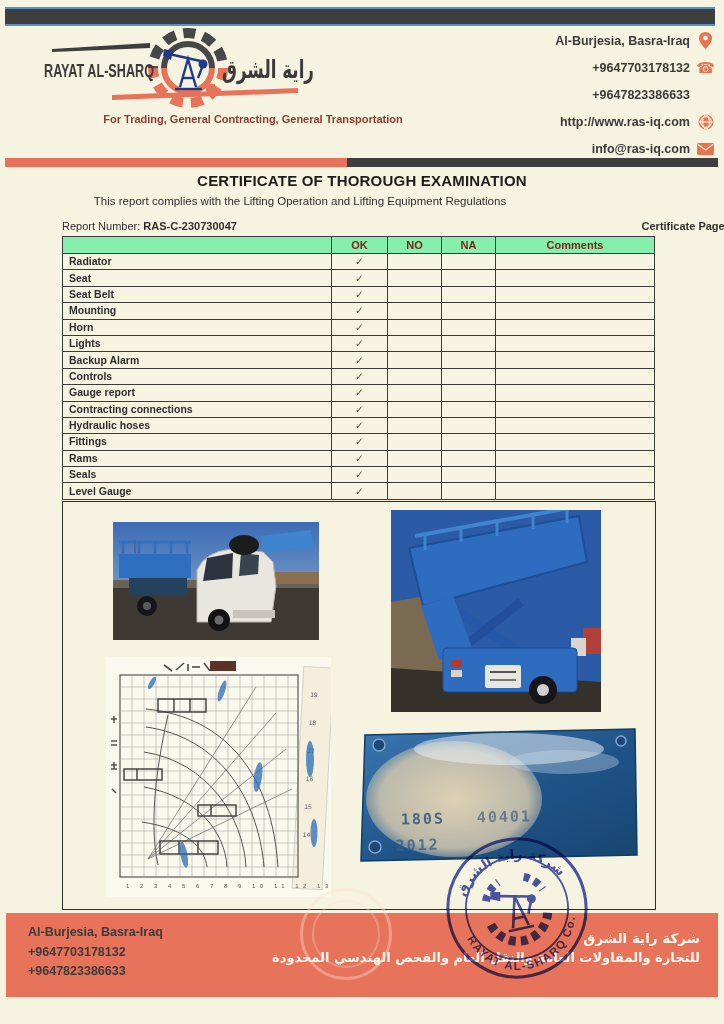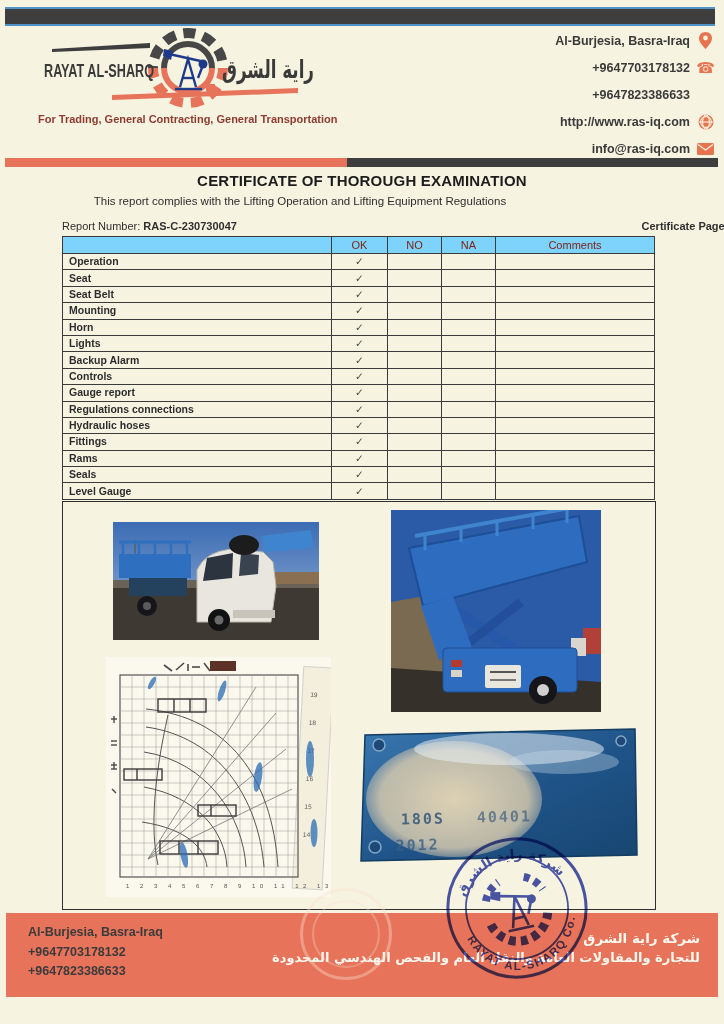--- a/index.html
+++ b/index.html
@@ -3,21 +3,21 @@
 <meta charset="utf-8">
 <style>
   html,body{margin:0;padding:0;background:#9a9a9a;}
   .page{position:absolute;left:0;top:0;width:724px;height:1024px;background:#f7f3e1;overflow:hidden;
         font-family:"Liberation Sans",sans-serif;color:#2f2f2f;}
   
   .topbar{position:absolute;left:5px;top:7px;width:710px;height:15px;background:#3e3e3e;
           border-top:2px solid #4f93c8;border-bottom:2px solid #4f93c8;}
   
   .logo-svg{position:absolute;left:36px;top:28px;}
-  .tagline{position:absolute;left:38px;top:112px;width:390px;text-align:left;
+  .tagline{position:absolute;left:58px;top:112px;width:390px;text-align:center;
            color:#8e3b32;font-weight:bold;font-size:11px;line-height:14.5px;}
   .contact{position:absolute;right:10px;top:27px;width:250px;}
   .contact-row{display:flex;justify-content:flex-end;align-items:center;height:27px;gap:7px;}
   .contact-row .txt{font-size:12.5px;font-weight:600;color:#3a3a3a;}
   .icon-cell{width:17px;height:18px;display:flex;align-items:center;justify-content:center;}
   
   .divider{position:absolute;left:5px;top:158px;width:713px;height:9px;display:flex;}
   .div-left{width:342px;height:9px;background:#e7735b;}
   .div-right{flex:1;height:9px;background:#3e3e3e;}
   
@@ -25,21 +25,21 @@
              font-size:15px;font-weight:bold;color:#1c1c1c;letter-spacing:.2px;}
   .doc-sub{position:absolute;left:0;top:195px;width:600px;text-align:center;
            font-size:11.5px;color:#2e2e2e;}
   .report-row{position:absolute;left:62px;top:220px;width:700px;display:flex;
               justify-content:space-between;font-size:11px;color:#2f2f2f;}
   .report-row b{font-weight:bold;}
   .page-label{font-weight:bold;}
   
   .check-table{position:absolute;left:62px;top:236px;width:592px;border-collapse:collapse;
                table-layout:fixed;border:1.5px solid #333;}
-  .check-table th{background:#7dd3fc;color:#7a241a;font-size:11px;font-weight:normal;
+  .check-table th{background:#86efac;color:#7a241a;font-size:11px;font-weight:bold;
                   border:1px solid #3b3b3b;height:16px;padding:0;}
   .check-table td{border:1px solid #3b3b3b;font-size:10.5px;height:15.4px;padding:0 4px;line-height:15px;}
   .c-item{text-align:left;padding-left:6px !important;font-weight:bold;color:#2d2d2d;}
   .c-check{text-align:center;color:#4a4a4a;font-family:"DejaVu Sans",sans-serif;font-size:11.5px;}
   
   .photo-box{position:absolute;left:62px;top:501px;width:592px;height:407px;
              border:1.5px solid #2f2f2f;background:#f7f3e1;}
   .ph{position:absolute;}
   
   .stamp{position:absolute;left:442px;top:833px;width:150px;height:150px;z-index:6;
@@ -174,21 +174,21 @@
       <tr>
         <th></th>
         <th>OK</th>
         <th>NO</th>
         <th>NA</th>
         <th>Comments</th>
       </tr>
     </thead>
     <tbody>
         <tr>
-          <td class="c-item">Operation</td>
+          <td class="c-item">Radiator</td>
           <td class="c-check">✓</td>
           <td class="c-check"></td>
           <td class="c-check"></td>
           <td class="c-comment"></td>
         </tr>
         <tr>
           <td class="c-item">Seat</td>
           <td class="c-check">✓</td>
           <td class="c-check"></td>
           <td class="c-check"></td>
@@ -237,21 +237,21 @@
           <td class="c-comment"></td>
         </tr>
         <tr>
           <td class="c-item">Gauge report</td>
           <td class="c-check">✓</td>
           <td class="c-check"></td>
           <td class="c-check"></td>
           <td class="c-comment"></td>
         </tr>
         <tr>
-          <td class="c-item">Regulations connections</td>
+          <td class="c-item">Contracting connections</td>
           <td class="c-check">✓</td>
           <td class="c-check"></td>
           <td class="c-check"></td>
           <td class="c-comment"></td>
         </tr>
         <tr>
           <td class="c-item">Hydraulic hoses</td>
           <td class="c-check">✓</td>
           <td class="c-check"></td>
           <td class="c-check"></td>

